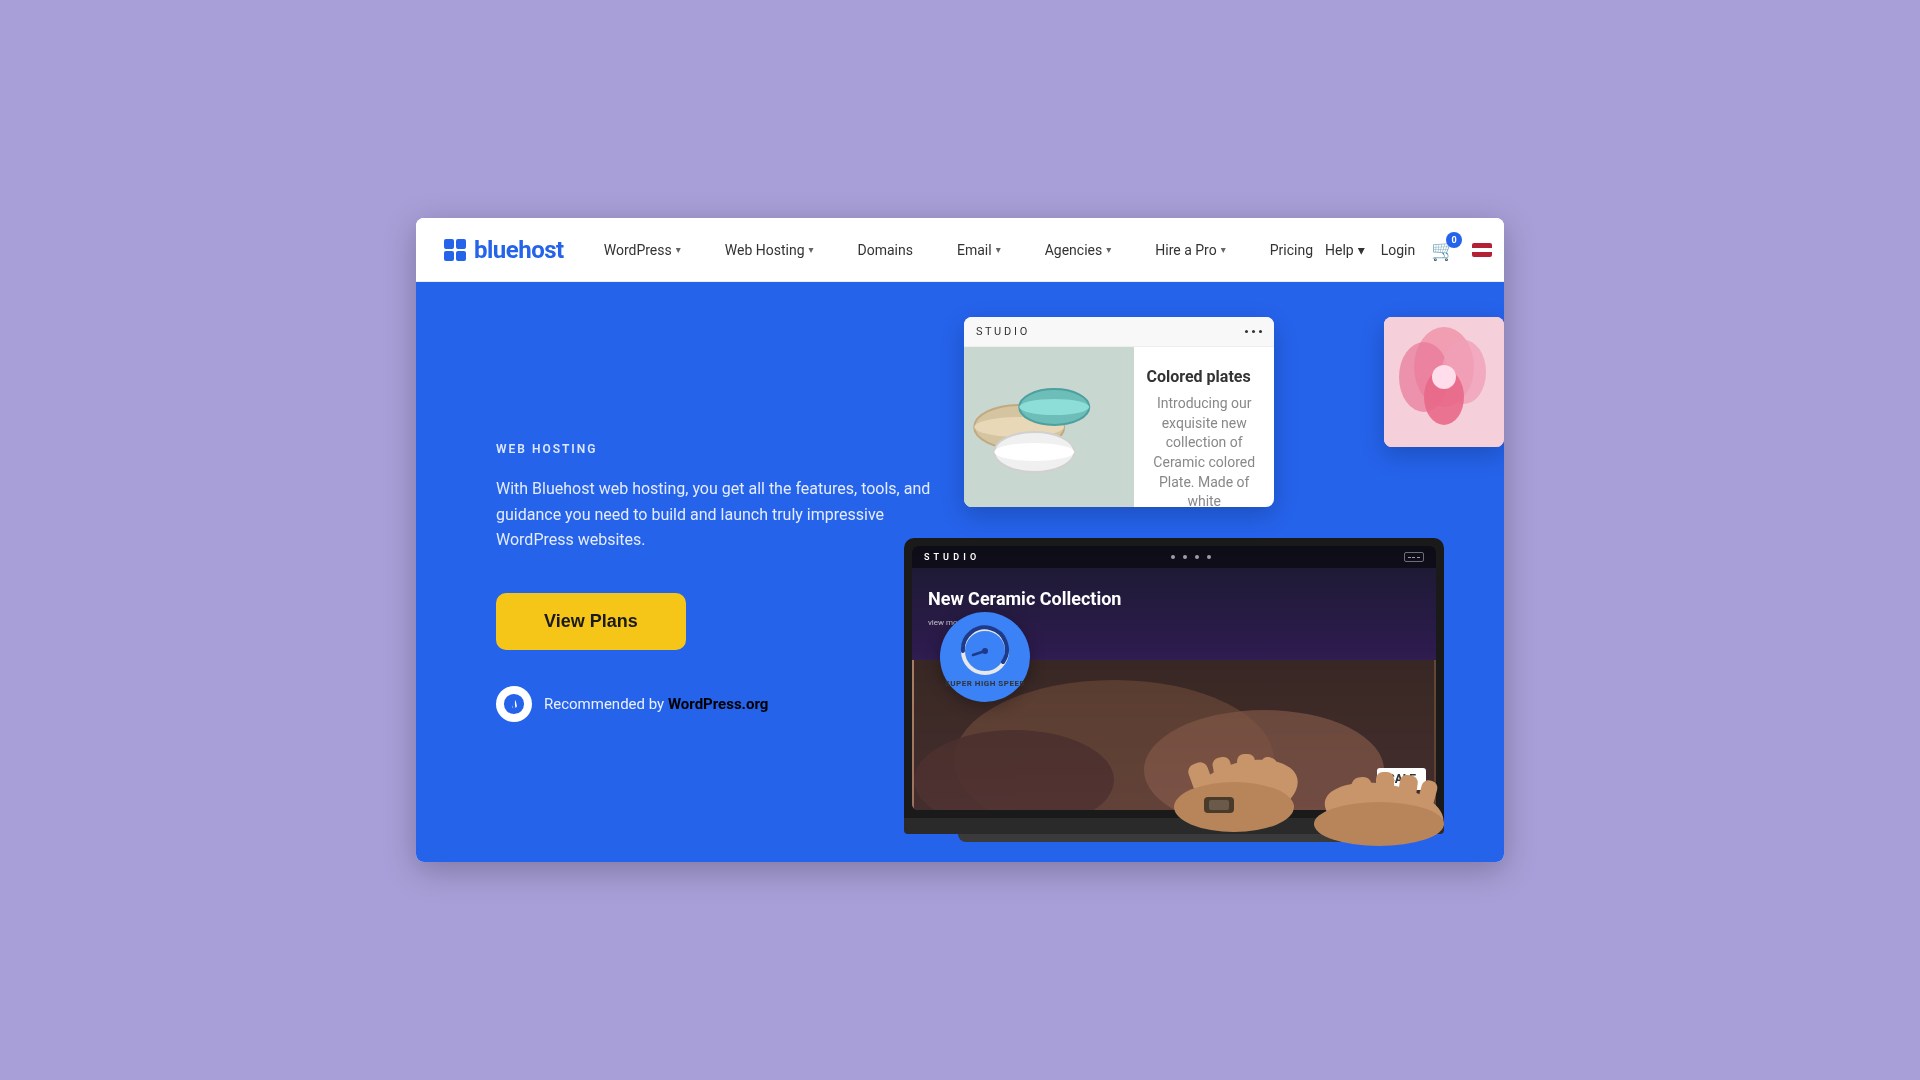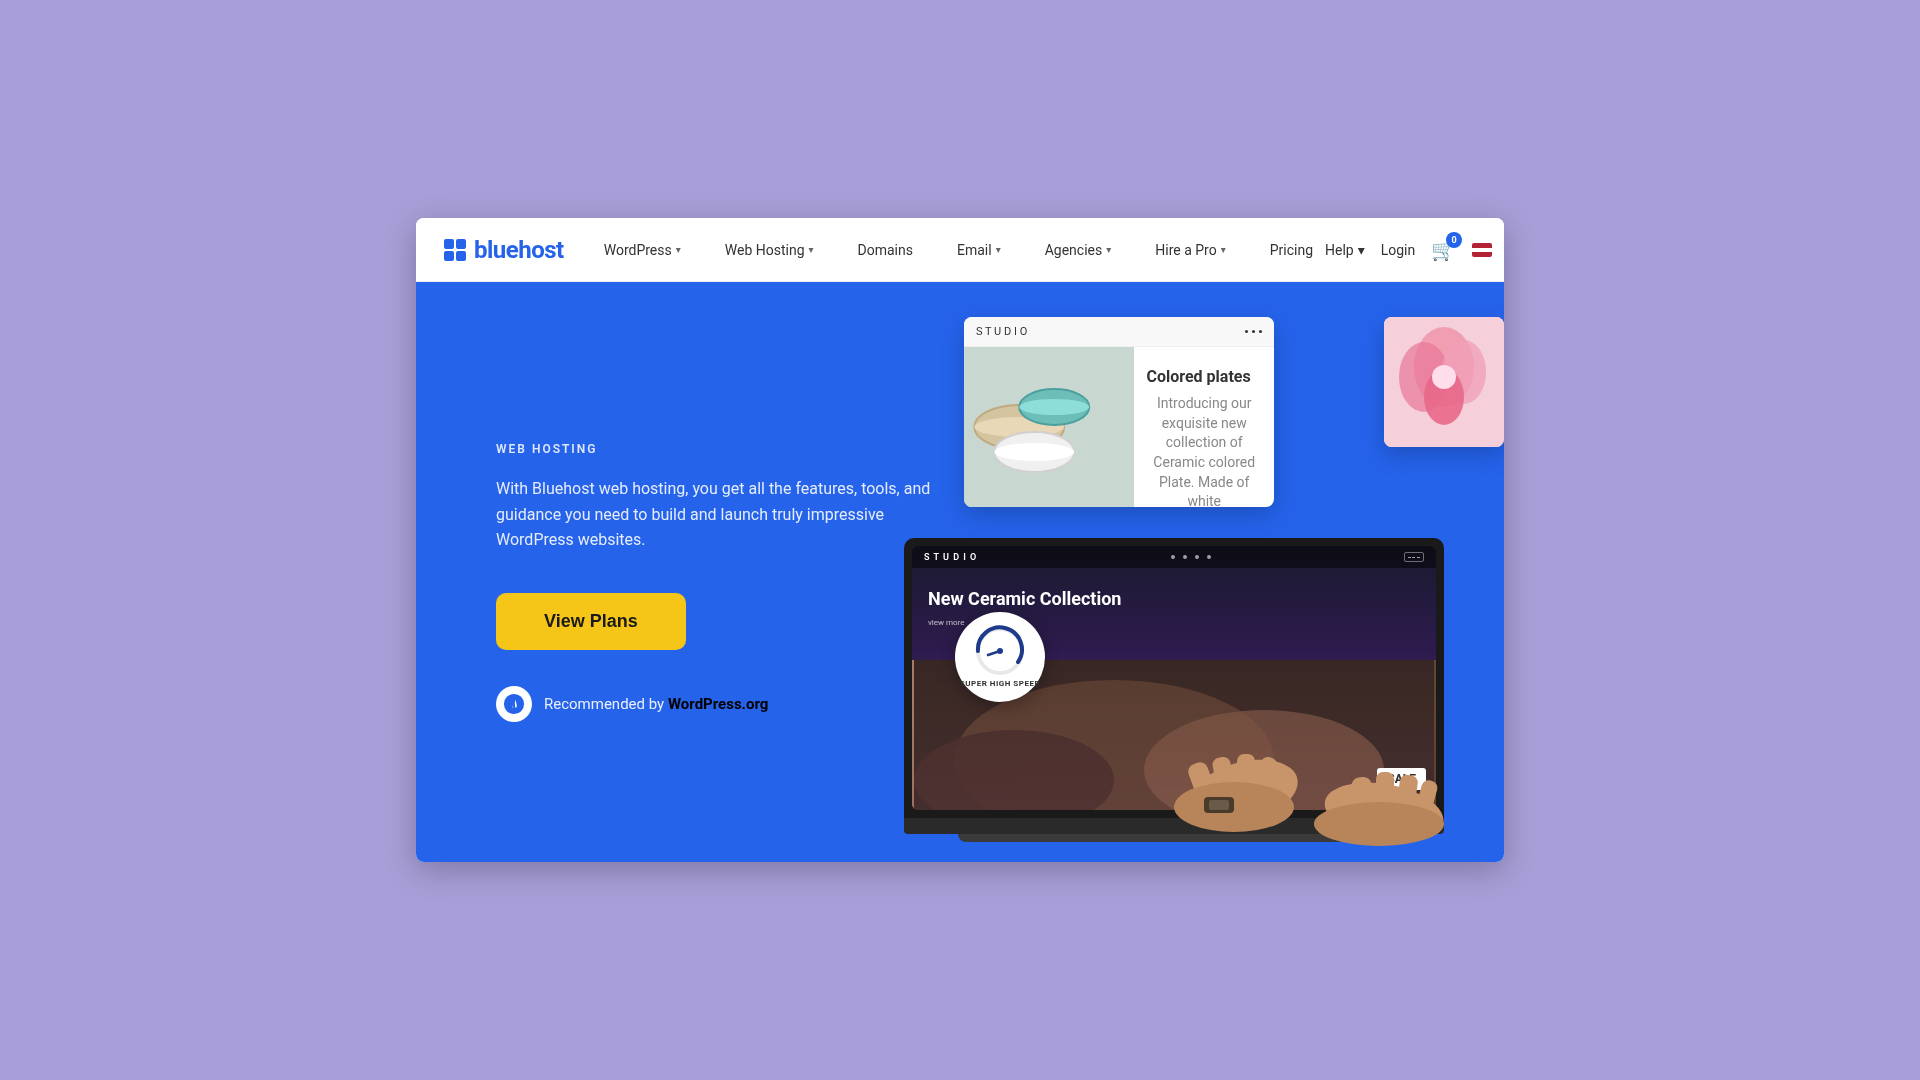--- a/index.html
+++ b/index.html
@@ -388,24 +388,24 @@
       background: #3a3a3a;
       height: 8px;
       width: 80%;
       margin: 0 auto;
       border-radius: 0 0 8px 8px;
     }
     
     .speed-badge {
       position: absolute;
       bottom: 140px;
-      left: 31px;
+      left: 16px;
       width: 90px;
       height: 90px;
-      background: #ffffff;
+      background: #3b82f6;
       border-radius: 50%;
       display: flex;
       flex-direction: column;
       align-items: center;
       justify-content: center;
       box-shadow: 0 4px 16px rgba(0,0,0,0.3);
       z-index: 10;
     }
     .speed-gauge {
       width: 52px;

